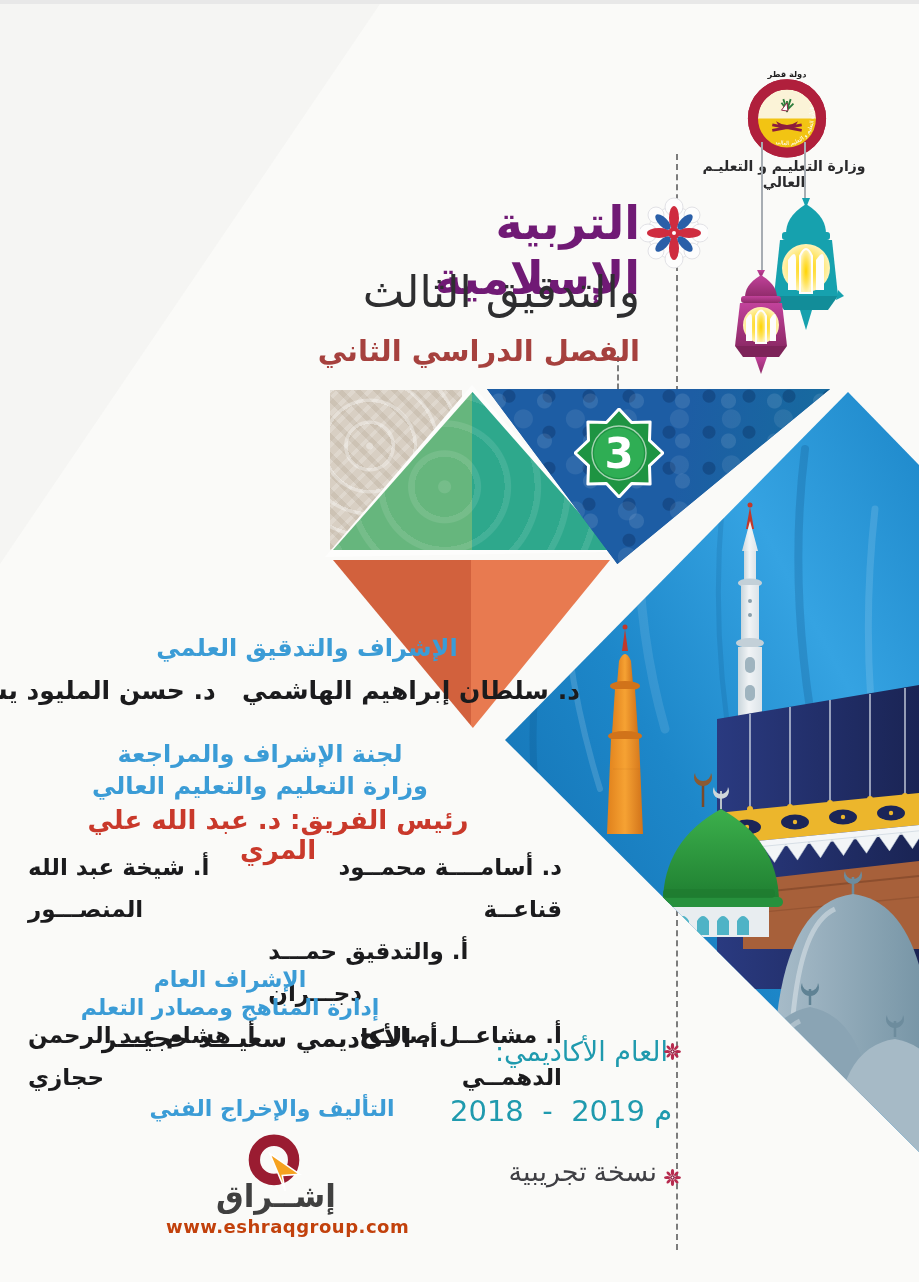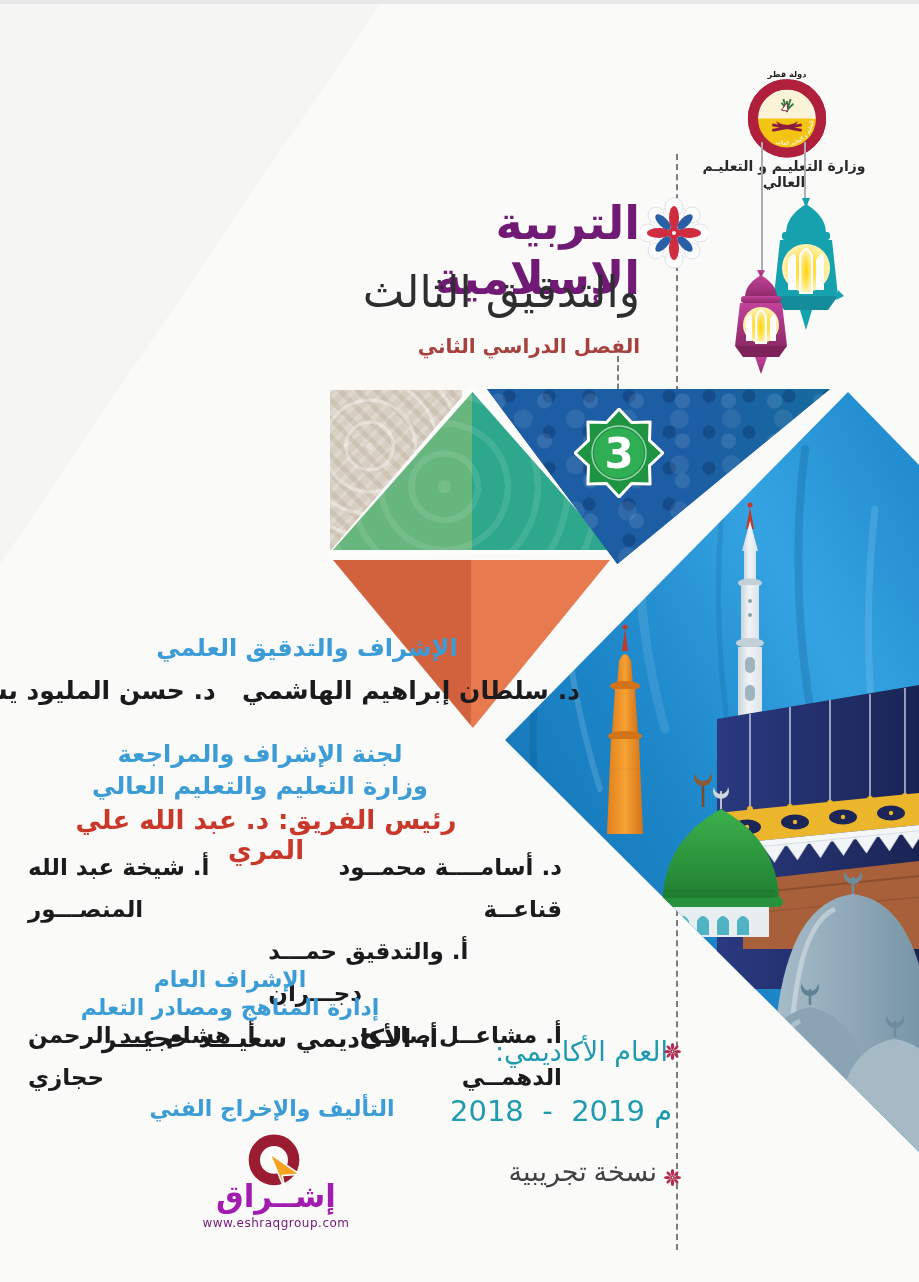--- a/index.html
+++ b/index.html
@@ -46,31 +46,31 @@
     clip-path:polygon(0 0,100% 0,50.5% 100%);
     background:linear-gradient(90deg,#d2613d 50%,#e87a50 50%);}
 
   
   .painting{left:505px;top:385px;width:414px;height:766px;
     clip-path:polygon(343px 3px,414px 76px,414px 763px,0 351px);}
 
   
   .t-title{font-size:46px;font-weight:bold;color:#701a75;line-height:1.2;}
   .t-level{font-size:44px;font-weight:normal;color:#2e2e30;line-height:1.1;}
-  .t-sem{font-size:20px;font-weight:bold;color:#a6413e;}
+  .t-sem{font-size:29px;font-weight:bold;color:#a6413e;}
   .h-blue{font-size:24px;font-weight:bold;color:#3b9cd6;}
   .h-blue-sm{font-size:22px;font-weight:bold;color:#3b9cd6;}
   .t-names{font-size:25px;font-weight:bold;color:#1b1b1d;}
   .t-lead{font-size:26px;font-weight:bold;color:#c9392b;}
   .t-member{font-size:23px;font-weight:bold;color:#1b1b1d;}
   .t-teal{color:#1f9aae;font-weight:normal;}
   .t-edition{font-size:27px;color:#3f3f44;font-family:Liberation Serif, serif;}
   .t-ministry{font-size:14px;font-weight:bold;color:#2a2a2c;}
-  .t-eshraq{font-size:31px;font-weight:bold;color:#a21caf;}
-  .t-url{font-size:12px;font-weight:normal;color:#701a75;letter-spacing:.5px;}
+  .t-eshraq{font-size:31px;font-weight:bold;color:#404040;}
+  .t-url{font-size:18px;font-weight:bold;color:#c2410c;letter-spacing:.5px;}
 
   .member-row{display:flex;justify-content:space-between;line-height:42px;}
   .member-row .cell-r{width:42%;text-align:right;}
   .member-row .cell-l{width:55%;text-align:left;}
 </style>
 </head>
 <body>
 
 <div class="page">
 
@@ -346,21 +346,21 @@
     <circle cx="45" cy="45" r="25" fill="#2fae54"></circle>
     <circle cx="45" cy="45" r="27" fill="none" stroke="#dff0e2" stroke-width="1.4" opacity=".7"></circle>
     <text x="45" y="60" font-size="42" font-weight="bold" fill="#ffffff" text-anchor="middle" font-family="DejaVu Sans, sans-serif">3</text>
   </svg>
 
   <div class="abs rtl ctr h-blue" style="left:97px;top:630px;width:420px;">الإشراف والتدقيق العلمي</div>
   <div class="abs rtl ctr t-names pre" style="left:30px;top:672px;width:550px;">د. سلطان إبراهيم الهاشمي   د. حسن المليود يشــو</div>
 
   <div class="abs rtl ctr h-blue" style="left:50px;top:736px;width:420px;">لجنة الإشراف والمراجعة</div>
   <div class="abs rtl ctr h-blue" style="left:50px;top:768px;width:420px;">وزارة التعليم والتعليم العالي</div>
-  <div class="abs rtl ctr t-lead" style="left:56px;top:801px;width:420px;">رئيس الفريق: د. عبد الله علي المري</div>
+  <div class="abs rtl ctr t-lead" style="left:68px;top:801px;width:420px;">رئيس الفريق: د. عبد الله علي المري</div>
 
   <div class="abs rtl t-member" style="left:28px;top:842px;width:534px;">
     <div class="member-row">
       <span class="cell-r">د. أسامــــة محمــود قناعــة</span>
       <span class="cell-l">أ. شيخة عبد الله المنصـــور</span>
     </div>
     <div class="member-row">
       <span class="cell-l">أ. والتدقيق حمـــد دجـــران</span>
     </div>
     <div class="member-row">

